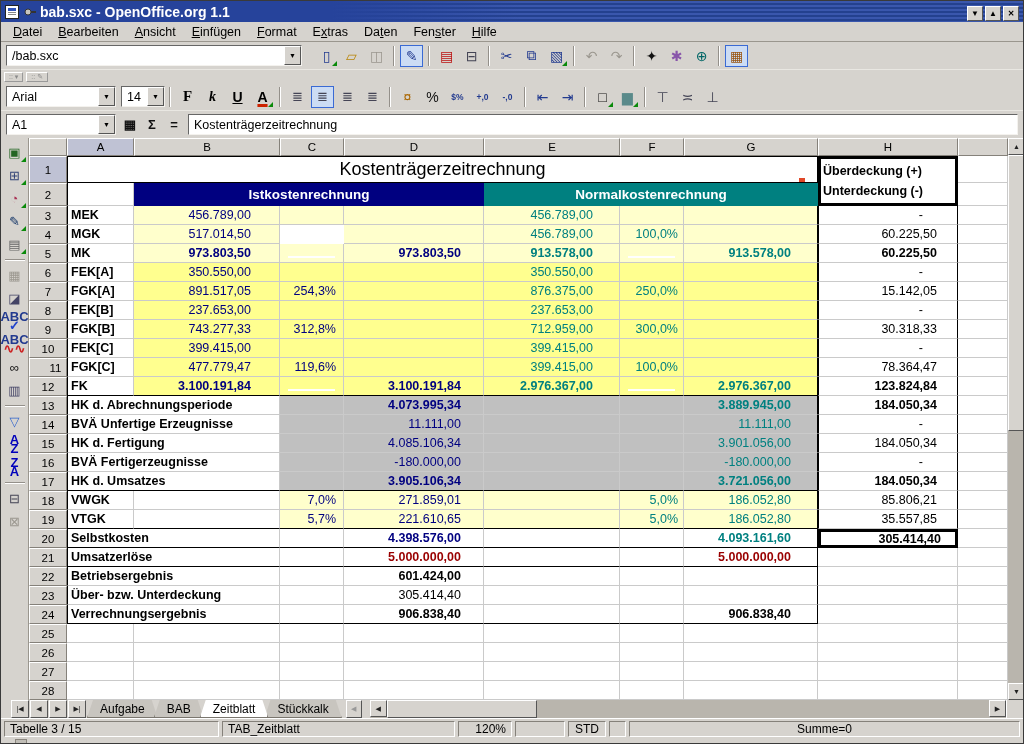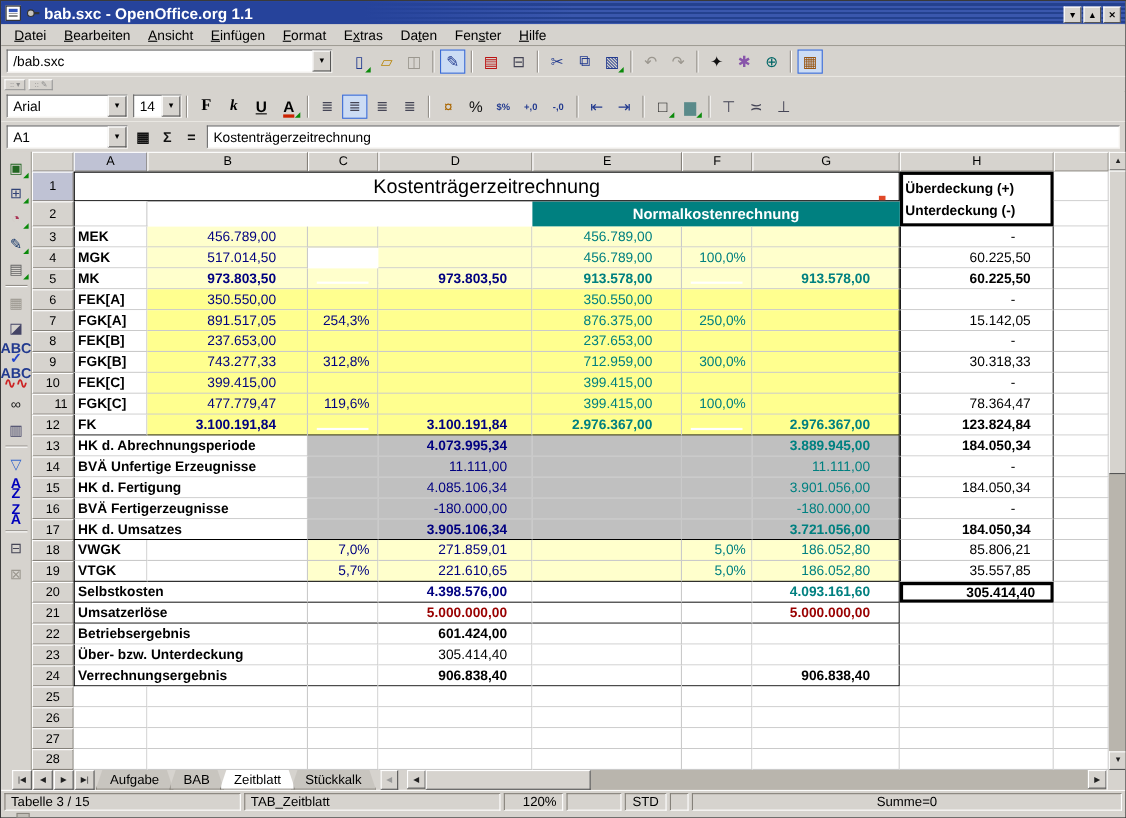--- a/index.html
+++ b/index.html
@@ -335,20 +335,21 @@
         <div class="hdr" style="grid-area: 27 / 1;">26</div>
         <div class="hdr" style="grid-area: 28 / 1;">27</div>
         <div class="hdr" style="grid-area: 29 / 1;">28</div>
         <div class="title-cell" style="grid-area: 2 / 2 / auto / span 7;">Kostenträgerzeitrechnung<div class="note"></div></div>
         <div class="hhdr">
           <div>Überdeckung (+)</div>
           <div>Unterdeckung (-)</div>
         </div>
         <div class="cell" style="grid-area: 2 / 10;"></div>
         <div class="cell bL" style="grid-area: 3 / 2;"></div>
+        <div class="bar ist" style="grid-area: 3 / 3 / auto / span 3;">Istkostenrechnung</div>
         <div class="bar norm" style="grid-area: 3 / 6 / auto / span 3;">Normalkostenrechnung</div>
         <div class="cell" style="grid-area: 3 / 10;"></div>
         <div class="cell lab bL" style="grid-area: 4 / 2 / auto / span 1;">MEK</div>
         <div class="cell num pB zpale navy" style="grid-area: 4 / 3;">456.789,00</div>
         <div class="cell num pC zpale" style="grid-area: 4 / 4;"></div>
         <div class="cell num pD zpale" style="grid-area: 4 / 5;"></div>
         <div class="cell num pE zpale teal" style="grid-area: 4 / 6;">456.789,00</div>
         <div class="cell num pF zpale" style="grid-area: 4 / 7;"></div>
         <div class="cell num pG zpale bRk" style="grid-area: 4 / 8;"></div>
         <div class="cell num pH hcol pDash blk" style="grid-area: 4 / 9;">-</div>

